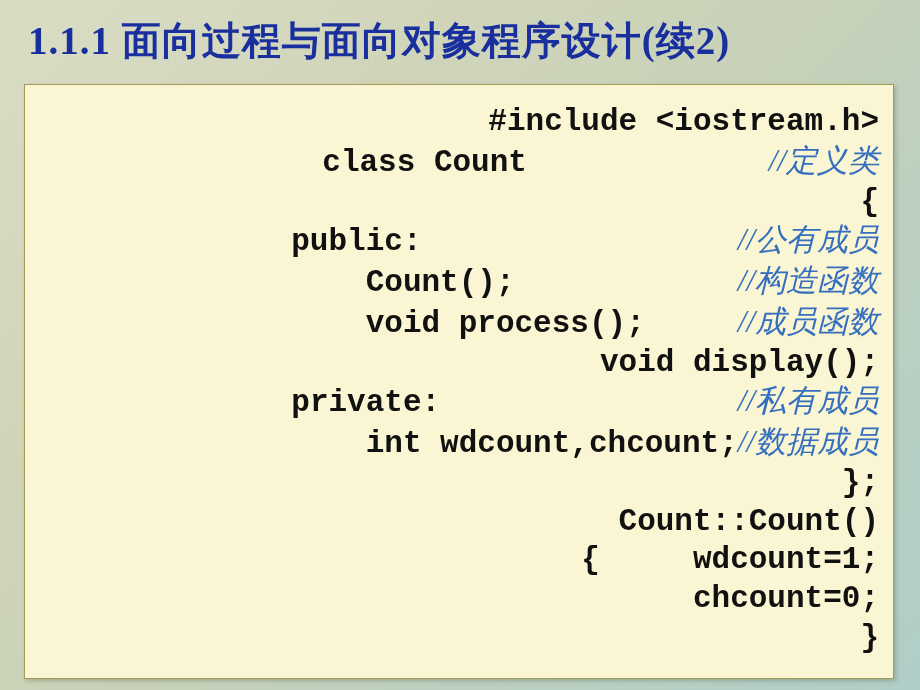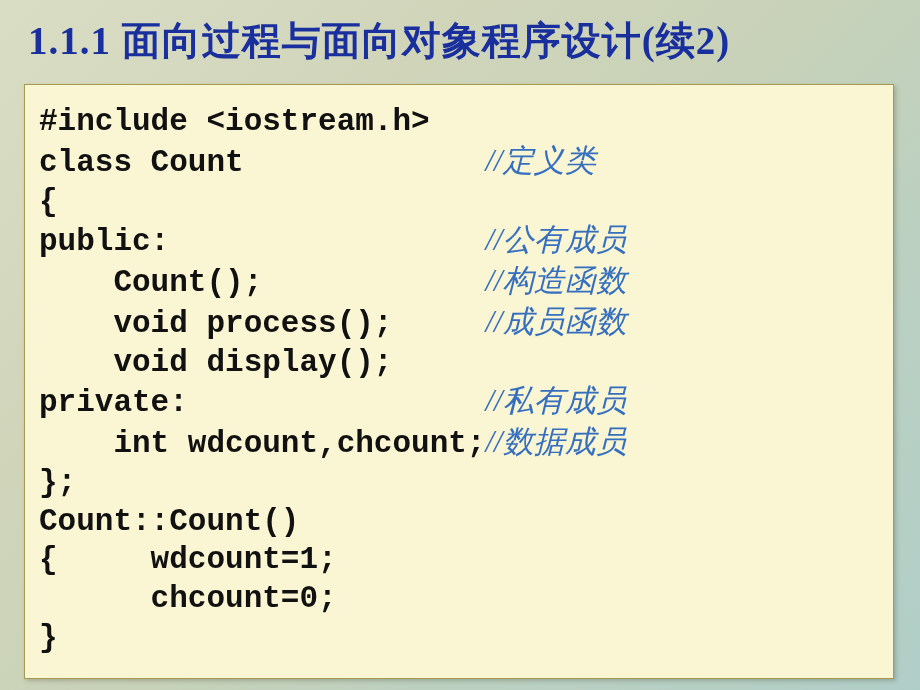--- a/index.html
+++ b/index.html
@@ -28,20 +28,21 @@
     margin: 0 0 16px 4px;
     white-space: nowrap;
   }
   .codebox {
     background: #faf5d2;
     border: 1px solid #a69a50;
     box-shadow: 2px 2px 4px rgba(60,60,30,0.25);
     padding: 18px 14px 20px 14px;
     width: 870px;
     box-sizing: border-box;
+    text-align: right;
   }
   pre {
     margin: 0;
     font-family: "Courier New", Courier, monospace;
     font-size: 31px;
     line-height: 1.25;
     color: #111;
     font-weight: bold;
     white-space: pre;
   }

